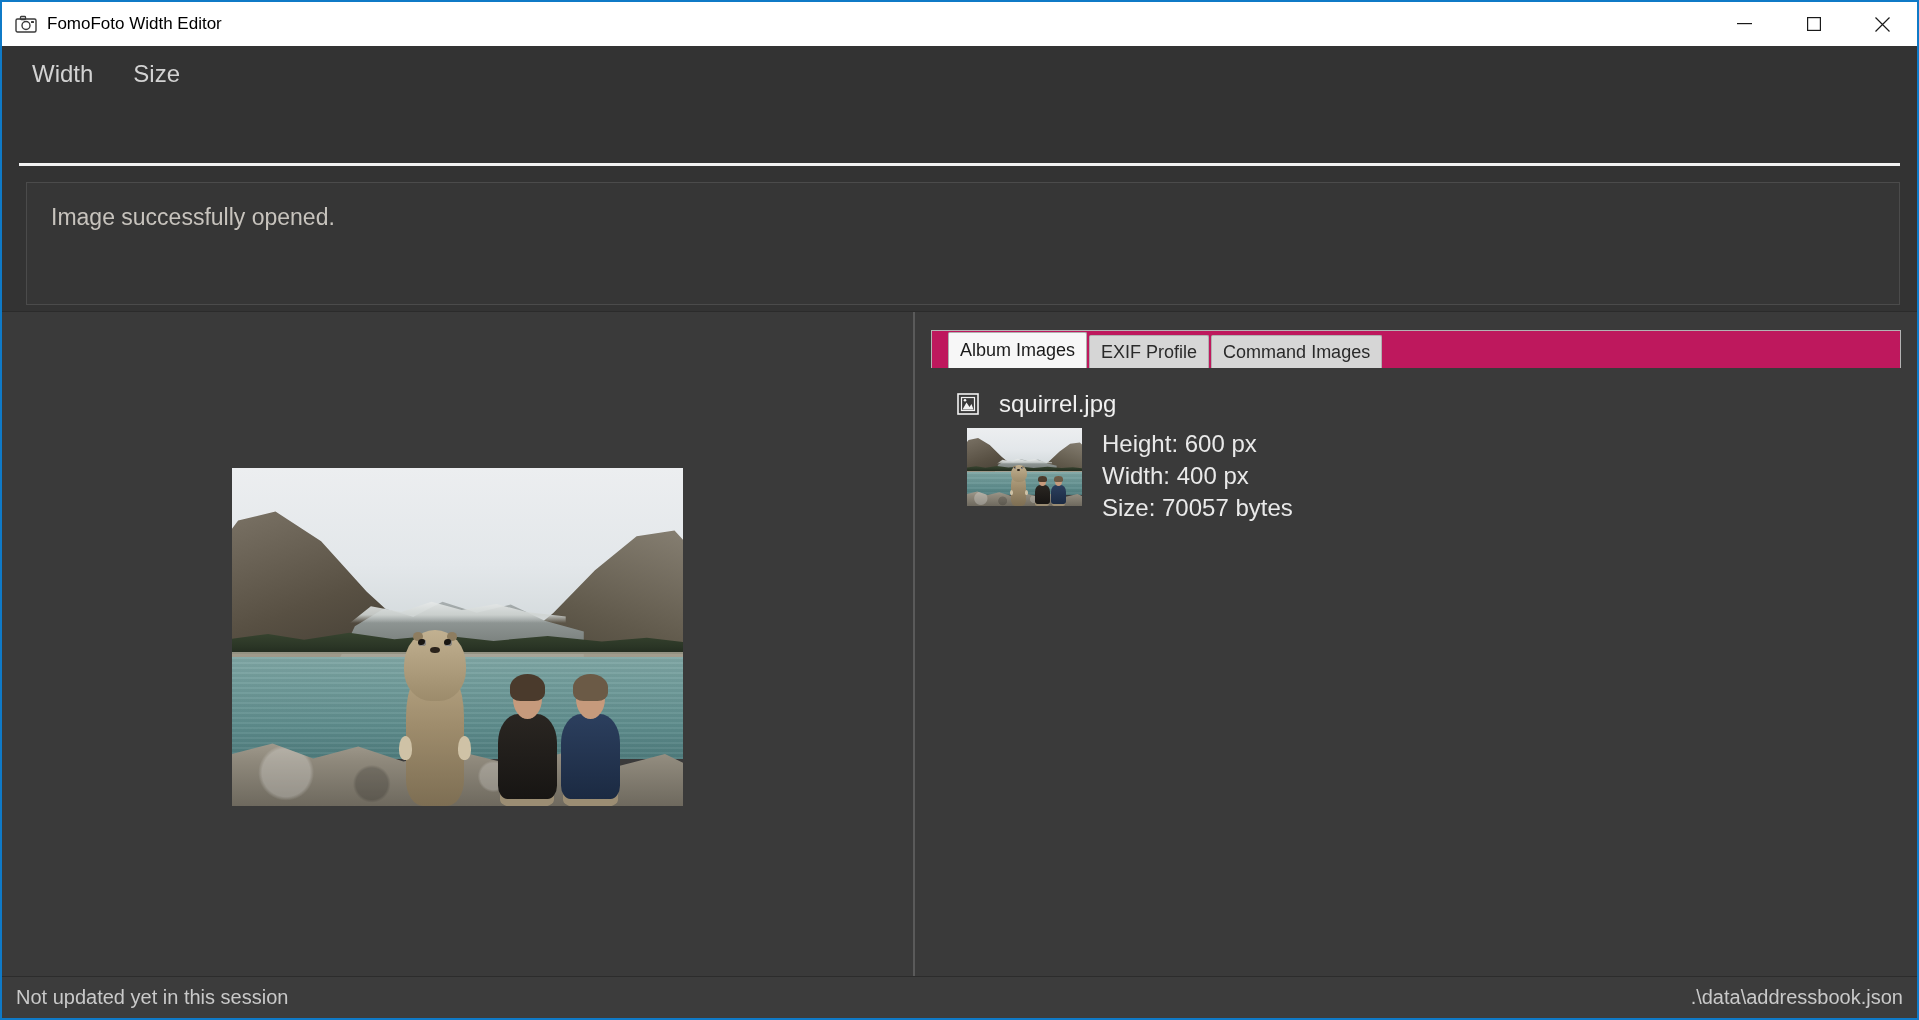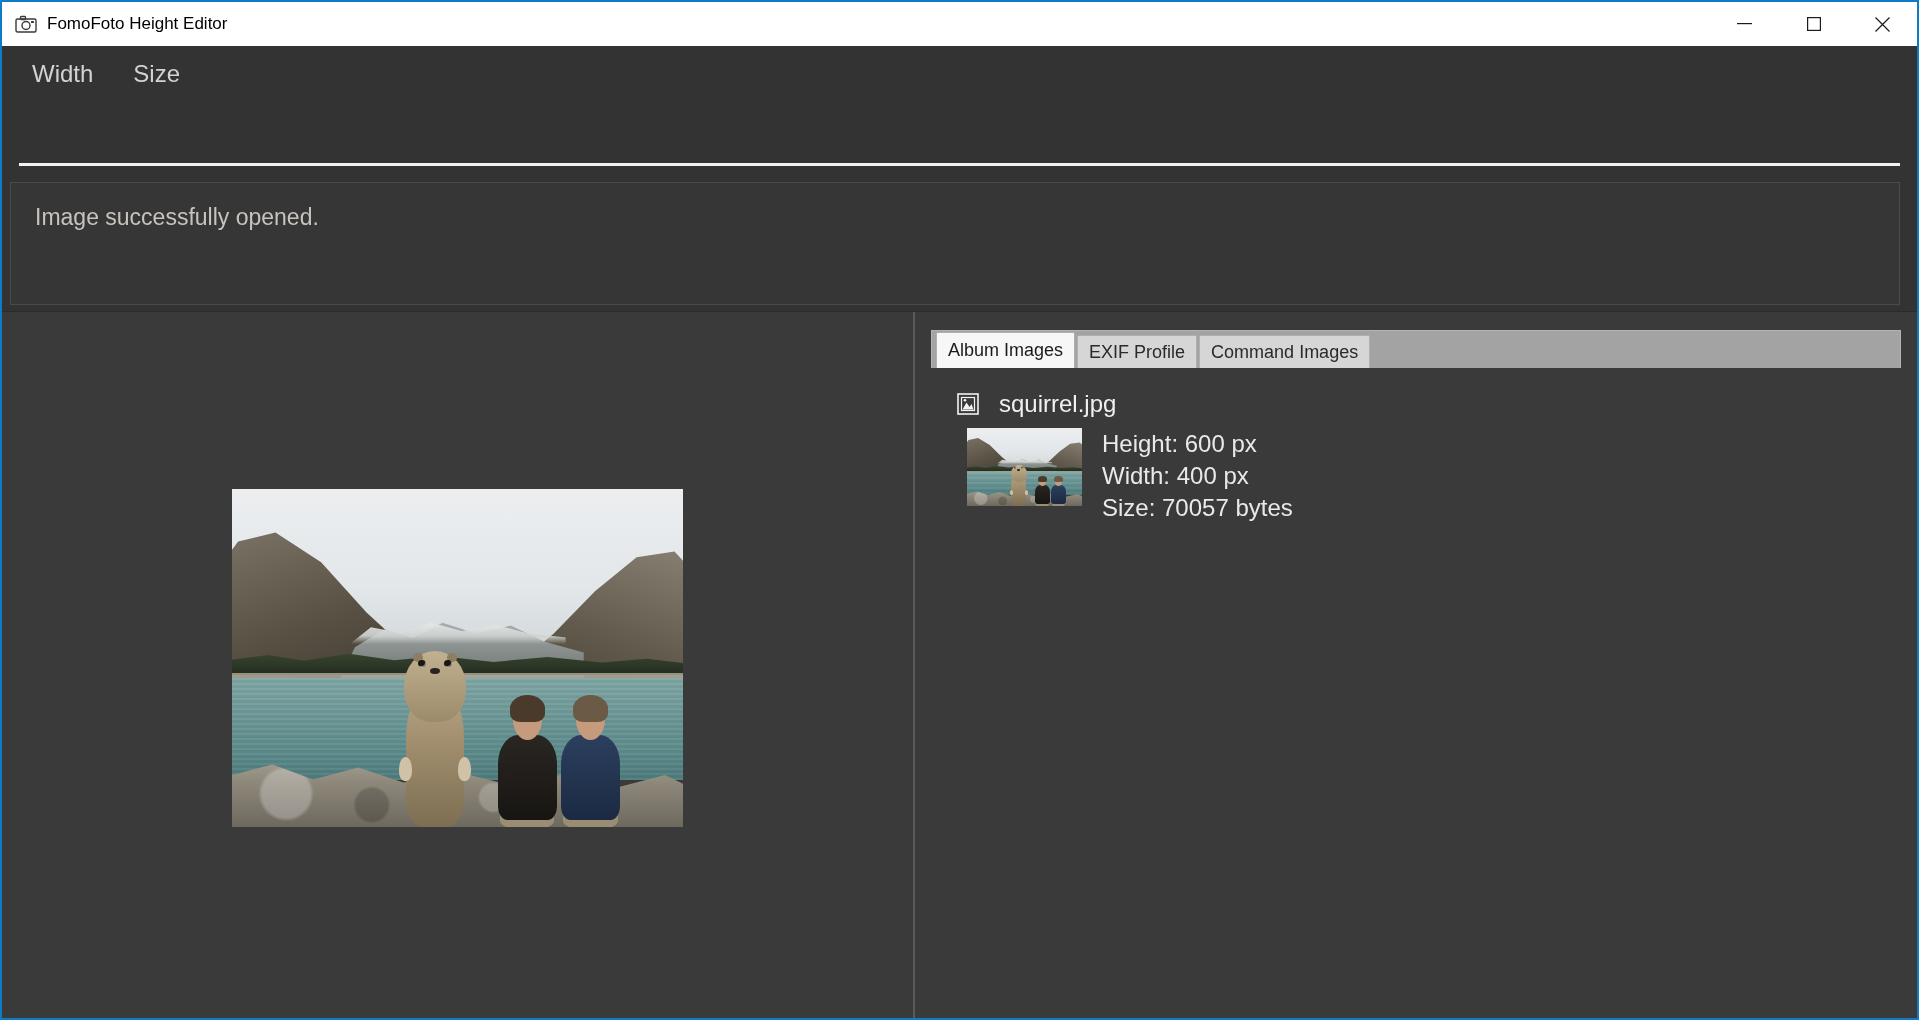--- a/index.html
+++ b/index.html
@@ -89,21 +89,21 @@
     font-size: 22px;
     padding: 0 18px 8px 18px;
     outline: none;
     caret-color: #ffffff;
   }
   .command-input::placeholder { color: #8d8d8d; }
 
   
   .result-wrap {
     flex: 0 0 auto;
-    padding: 10px 17px 6px 8px;
+    padding: 10px 17px 6px 24px;
     background: #333333;
   }
   .result-box {
     height: 123px;
     border: 1px solid #4b4b4b;
     background: #363636;
     padding: 20px 24px;
     overflow: hidden;
   }
   .result-text {
@@ -247,26 +247,26 @@
   .person.p1 .p-torso { background: linear-gradient(to bottom,#2a2622,#171513); }
   .person.p2 .p-torso { background: linear-gradient(to bottom,#2c3f5e,#1b2a42); }
   .person.p2 .p-hair { background:#6b destroy; background:#6b5a46; }
   .p-legs { position:absolute; left:10%; bottom:-6%; width:80%; height:26%; background:#9b8d73; border-radius: 10% 10% 24% 24%; }
 
   
   .tabbar {
     flex: 0 0 auto;
     height: 38px;
     margin: 18px 16px 0 16px;
-    background: #a3a3a3;
+    background: #be185d;
     border: 1px solid #b3b3b3;
     border-bottom: none;
     display: flex;
     align-items: flex-end;
-    padding-left: 4px;
+    padding-left: 16px;
   }
   .tab {
     height: 33px;
     padding: 0 11px;
     display: flex;
     align-items: center;
     font-size: 18px;
     color: #2a2a2a;
     background: #d6d6d6;
     border: 1px solid #b0b0b0;
@@ -329,21 +329,21 @@
   <div class="titlebar">
     <div class="titlebar-left">
       <span class="app-icon">
         <svg width="22" height="20" viewBox="0 0 22 20">
           <rect x="1" y="5" width="20" height="13" rx="1.5" fill="none" stroke="#3a3a3a" stroke-width="1.4"></rect>
           <circle cx="11" cy="11.5" r="4" fill="none" stroke="#3a3a3a" stroke-width="1.4"></circle>
           <rect x="5.5" y="2.5" width="5" height="3" rx="0.8" fill="none" stroke="#3a3a3a" stroke-width="1.3"></rect>
           <rect x="16" y="7" width="3" height="2" rx="0.5" fill="#3a3a3a"></rect>
         </svg>
       </span>
-      <span class="titlebar-text">FomoFoto Height Editor</span>
+      <span class="titlebar-text">FomoFoto Width Editor</span>
     </div>
     <div class="win-controls">
       <div class="win-btn">
         <span>
           <svg width="15" height="2" viewBox="0 0 15 2">
               <rect width="15" height="1.2" fill="#1a1a1a"></rect>
             </svg>
         </span>
       </div>
       <div class="win-btn">
@@ -484,14 +484,18 @@
               <div class="meta-line">Height: 600 px</div>
               <div class="meta-line">Width: 400 px</div>
               <div class="meta-line">Size: 70057 bytes</div>
             </div>
           </div>
         </div>
       </div>
     </div>
   </div>
 
+  <div class="statusbar">
+    <div class="status-text">Not updated yet in this session</div>
+    <div class="status-text">.\data\addressbook.json</div>
+  </div>
 
 </div>
 
 </body></html>

